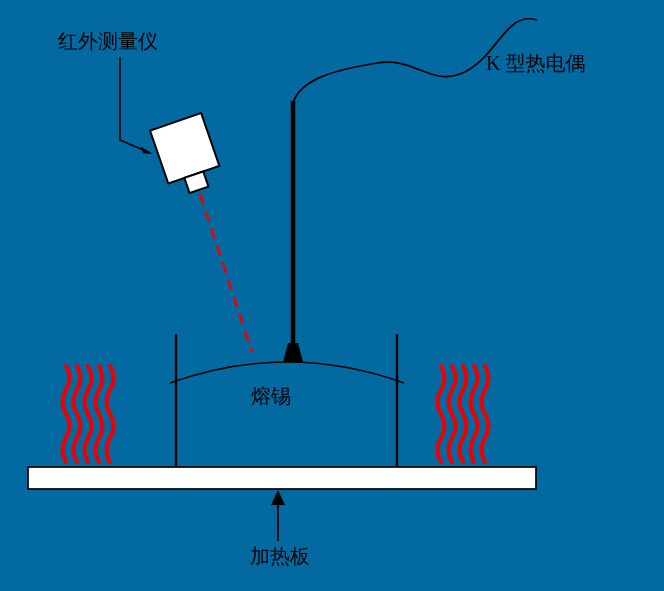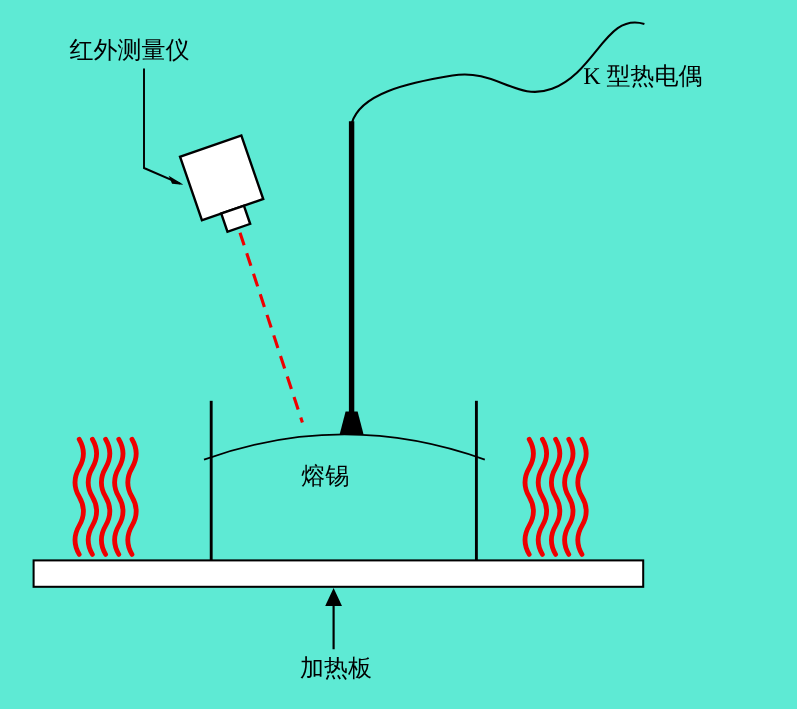--- a/index.html
+++ b/index.html
@@ -4,21 +4,21 @@
 <style>
   html, body {
     margin: 0;
     padding: 0;
     background: #ffffff;
   }
   .canvas {
     position: relative;
     width: 664px;
     height: 591px;
-    background: #5eead4;
+    background: #0369a1;
     font-family: "Liberation Serif", "DejaVu Serif", serif;
     overflow: hidden;
   }
   svg {
     display: block;
     width: 664px;
     height: 591px;
   }
   text {
     fill: #000000;

